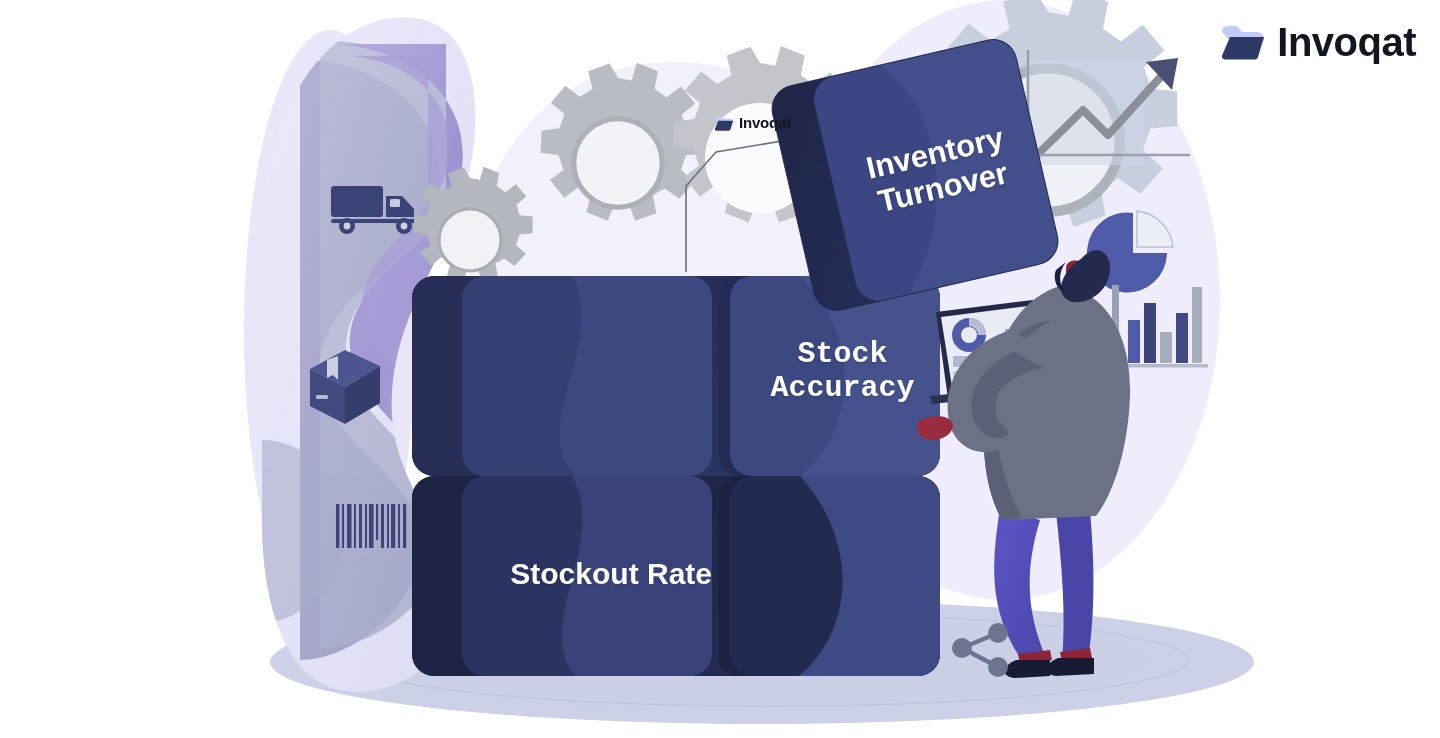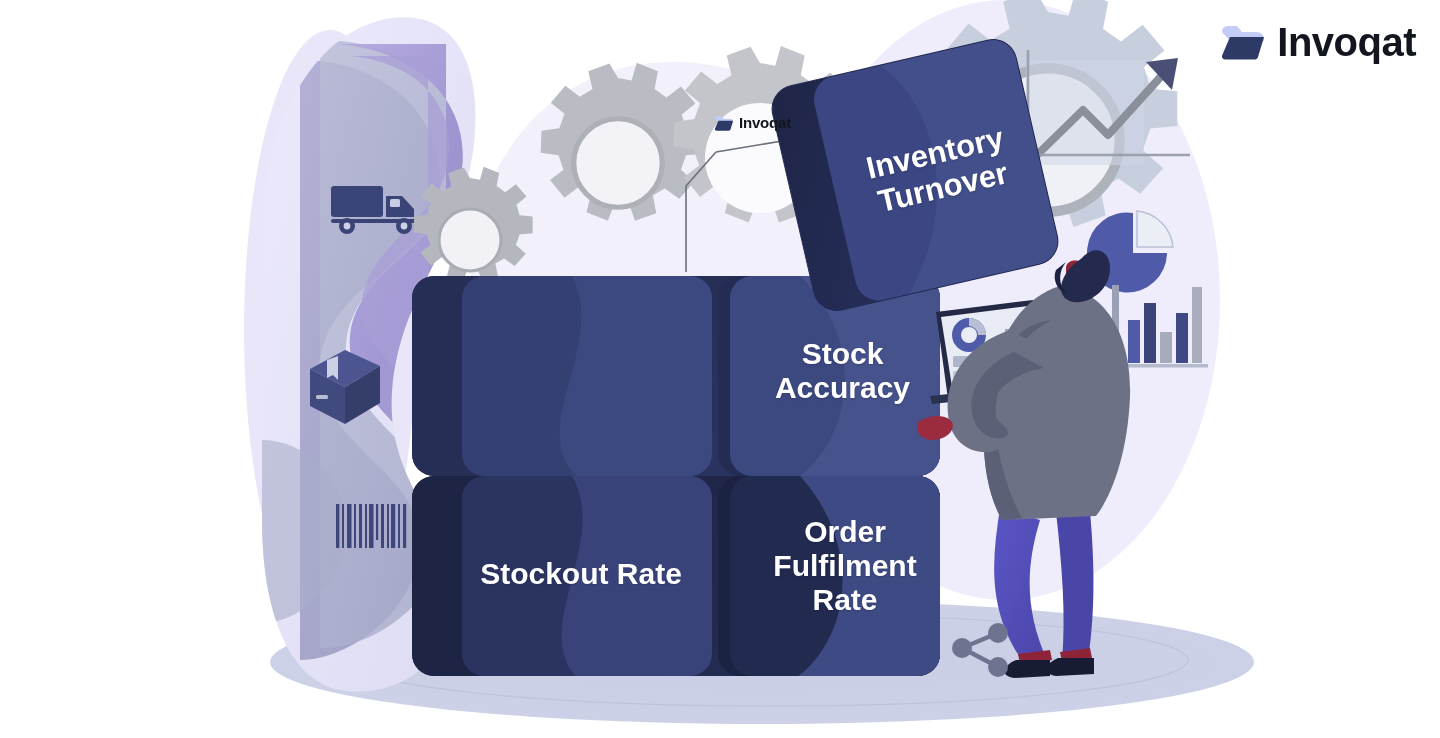--- a/index.html
+++ b/index.html
@@ -36,22 +36,22 @@
     position: absolute;
     color: #ffffff;
     font-weight: 700;
     text-align: center;
     line-height: 1.14;
     text-shadow: 0 1px 2px rgba(20,24,50,0.25);
     pointer-events: none;
     white-space: pre-line;
   }
   #label-carrying  { left: 448px; top: 359px; width: 262px; font-size: 30px; }
-  #label-stock     { left: 755px; top: 337px; width: 175px; font-size: 30px; }
-  #label-stockout  { left: 450px; top: 557px; width: 262px; font-size: 30px; }
+  #label-stock     { left: 755px; top: 337px; width: 175px; font-size: 30px; font-family: Liberation Mono, monospace; }
+  #label-stockout  { left: 450px; top: 557px; width: 262px; font-size: 30px; text-align: right; }
   #label-order     { left: 755px; top: 515px; width: 180px; font-size: 30px; }
   #label-inventory {
     left: 836px; top: 135px; width: 206px;
     font-size: 31px;
     transform: rotate(-13deg);
     transform-origin: 50% 50%;
   }
 </style>
 </head>
 <body>
@@ -343,23 +343,20 @@
 
   <div class="kpi-label" id="label-inventory">Inventory
 Turnover</div>
 
 
   <div class="kpi-label" id="label-stock">Stock
 Accuracy</div>
 
   <div class="kpi-label" id="label-stockout">Stockout Rate</div>
 
-  <div class="kpi-label" id="label-order">Order
-Fulfilment
-Rate</div>
 
   <div style="position:absolute; left:714px; top:114px; display:flex; align-items:center; gap:5px;">
     <svg width="20" height="16" viewBox="0 0 46 36">
       <path d="M2 8 C2 4 5 2 9 2 L17 2 L22 8 L36 8 C41 8 44 11 44 15 L44 17 L10 17 Z" fill="#c3cbf7"></path>
       <path d="M10 13 L44 13 L38 33 C37.4 34.8 36 35.6 34 35.6 L6 35.6 C3 35.6 1.4 33.6 2.2 31.2 Z" fill="#2e3a66"></path>
     </svg>
     <span style="font-size:15px; font-weight:700; color:#14161f; letter-spacing:-0.2px;">Invoqat</span>
   </div>
 
   <div class="brand">

